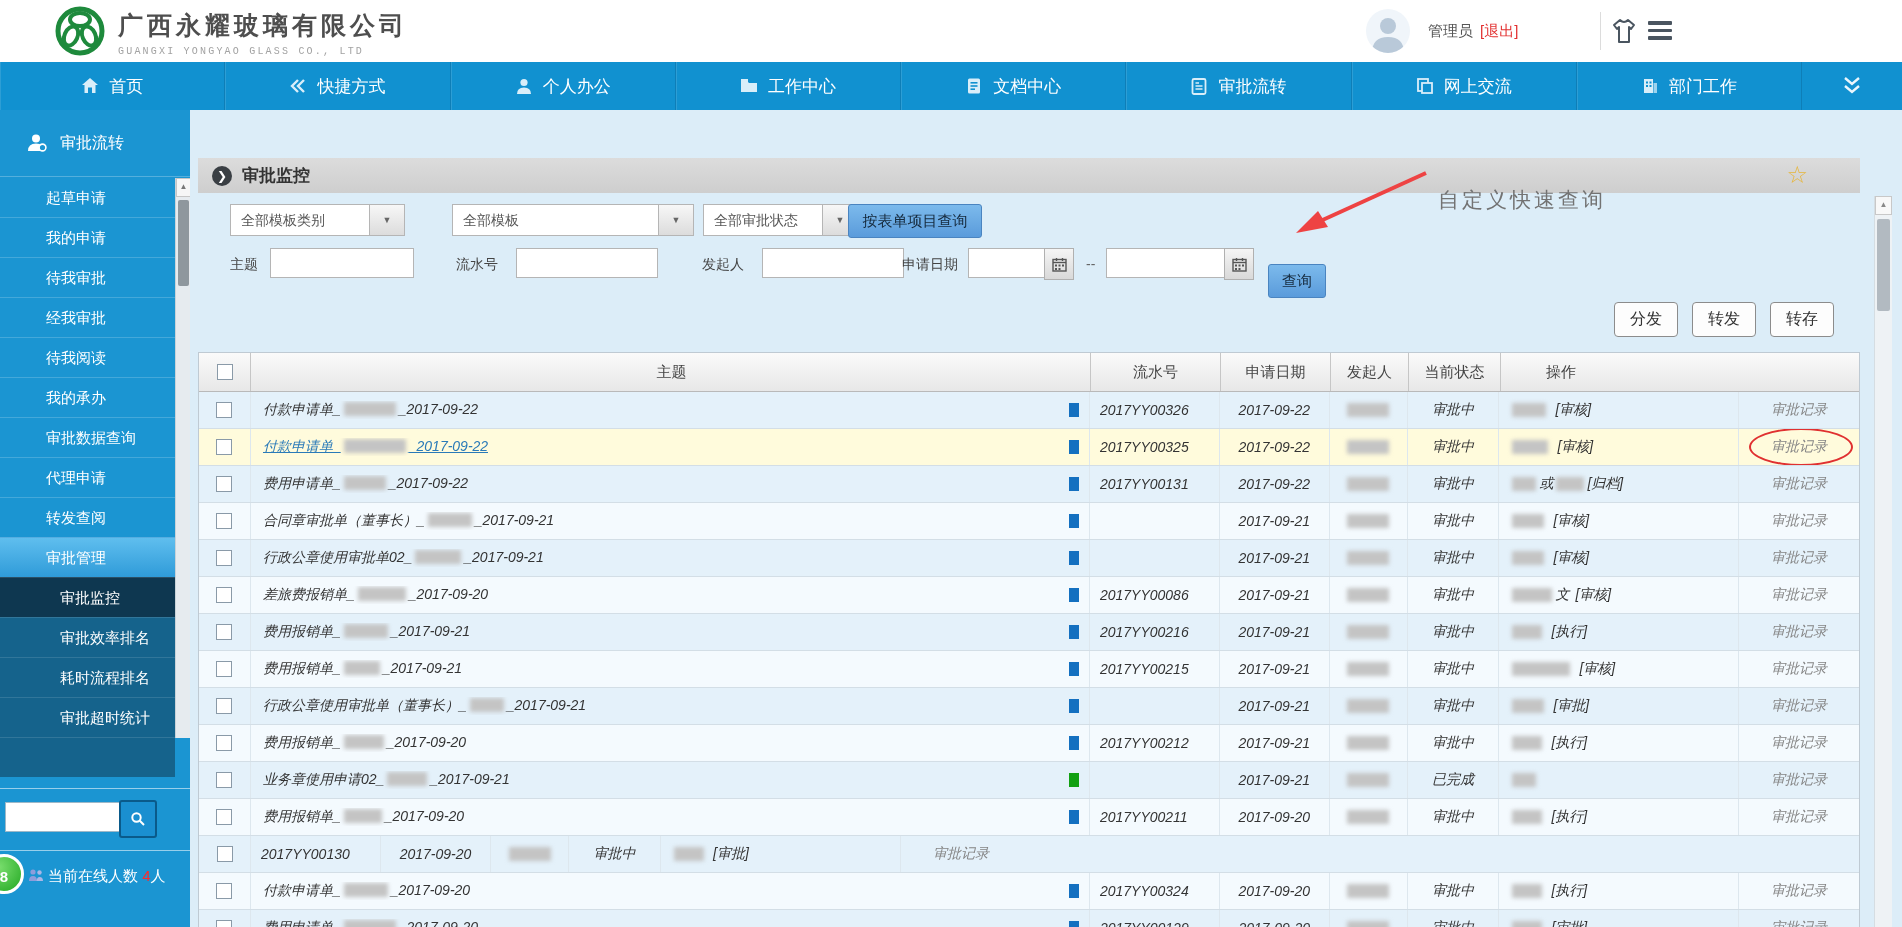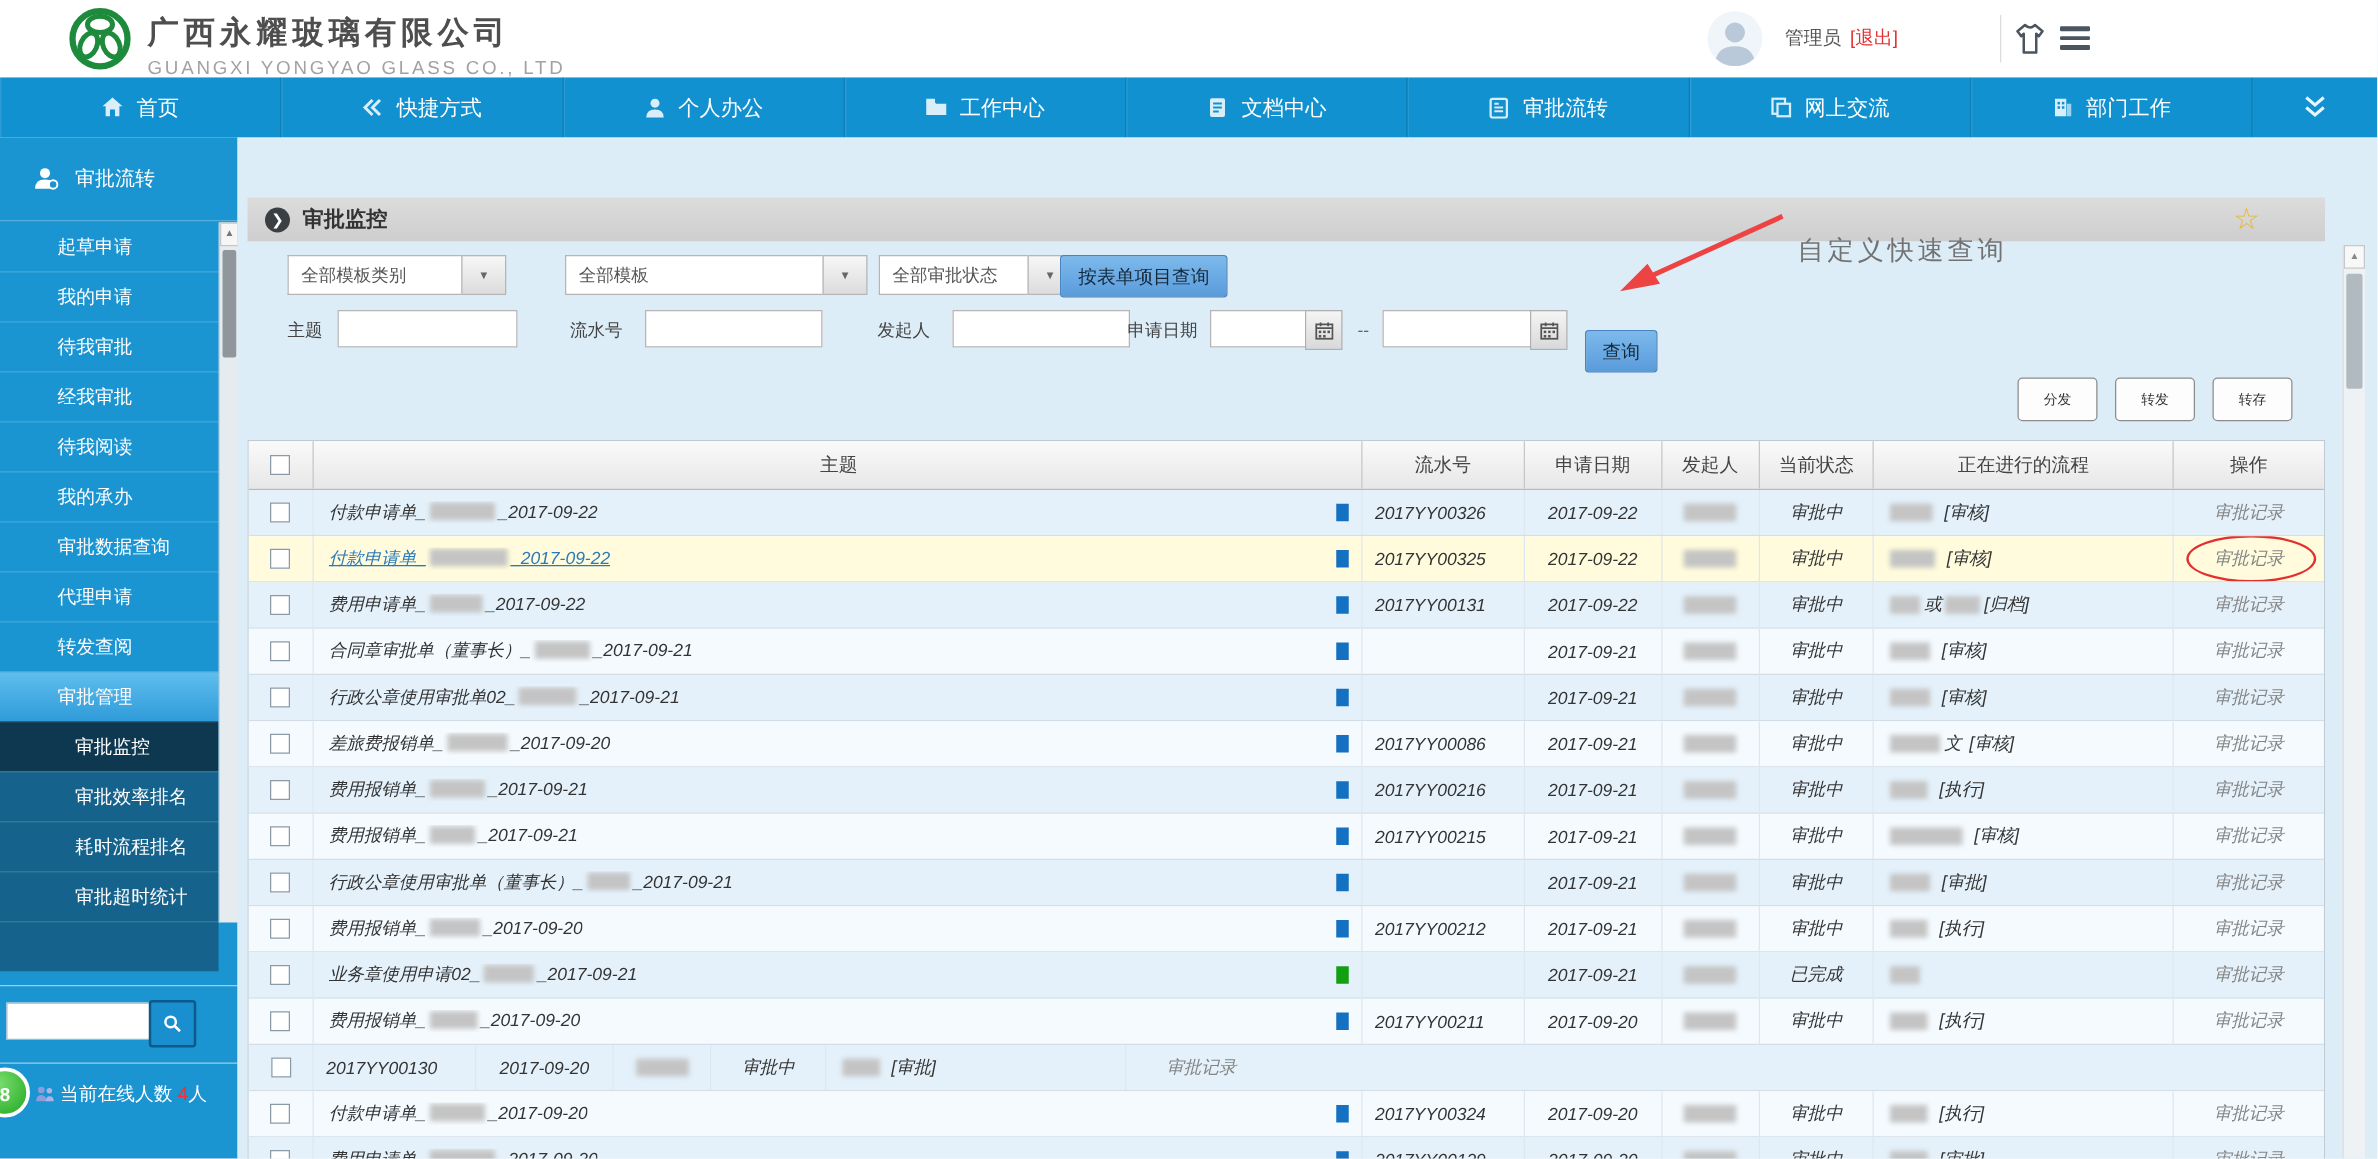--- a/index.html
+++ b/index.html
@@ -3,21 +3,21 @@
 <meta charset="utf-8">
 <style>
   html,body{margin:0;padding:0;background:#fff;}
   .page{position:relative;width:1902px;height:927px;overflow:hidden;background:#d9ecf8;
         font-family:"Liberation Sans","DejaVu Sans",sans-serif;color:#333;}
   
   .topbar{position:absolute;left:0;top:0;width:1902px;height:62px;background:#fff;border-bottom:1px solid #e3e3e3;}
   .logo{position:absolute;left:54px;top:5px;width:52px;height:52px;}
   .co-block{position:absolute;left:118px;top:9px;}
   .co-cn{font-size:25px;font-weight:bold;color:#4e4e4e;letter-spacing:4px;}
-  .co-en{font-size:15px;color:#a2a2a2;letter-spacing:2.2px;margin-top:4px;}
+  .co-en{font-size:10px;color:#a2a2a2;letter-spacing:2.2px;margin-top:4px;font-family:Liberation Mono, monospace;}
   .avatar{position:absolute;left:1366px;top:9px;width:44px;height:44px;border-radius:50%;background:#f0f5fa;overflow:hidden;}
   .user-name{position:absolute;left:1428px;top:0;height:62px;line-height:62px;font-size:15px;color:#555;}
   .logout{position:absolute;left:1480px;top:0;height:62px;line-height:62px;font-size:15px;color:#e23030;cursor:pointer;}
   .top-div{position:absolute;left:1600px;top:12px;height:38px;border-left:1px solid #dcdcdc;}
   .shirt{position:absolute;left:1610px;top:17px;}
   .burger{position:absolute;left:1648px;top:21px;width:24px;}
   .burger div{height:3.5px;background:#4a5560;margin-bottom:4px;border-radius:1px;}
   
   .mainnav{position:absolute;left:0;top:62px;width:1902px;height:48px;background:#1191d0;display:flex;}
   .nitem{flex:1;display:flex;align-items:center;justify-content:center;gap:10px;color:#fff;font-size:17px;
@@ -66,21 +66,21 @@
             font-size:15px;display:flex;align-items:center;justify-content:center;cursor:pointer;}
   .flabel{position:absolute;font-size:14px;color:#444;line-height:32px;}
   .finput{position:absolute;height:28px;border:1px solid #b5b5b5;background:#fff;font-size:13px;padding:0 6px;}
   .calbtn{position:absolute;width:30px;height:32px;background:linear-gradient(#f5f5f5,#d9d9d9);border:1px solid #b0b0b0;
           box-sizing:border-box;display:flex;align-items:center;justify-content:center;cursor:pointer;}
   .dashes{position:absolute;font-size:14px;color:#666;line-height:32px;}
   .annot-text{position:absolute;left:1248px;top:76px;font-size:21px;color:#737373;letter-spacing:3px;}
   .annot-svg{position:absolute;left:1098px;top:55px;}
   
   .acts{position:absolute;top:192px;left:1424px;display:flex;gap:14px;}
-  .act{width:62px;height:33px;background:#fdfdfd;border:1px solid #8c8c8c;border-radius:4px;font-size:11px;color:#333;
+  .act{width:62px;height:33px;background:#fdfdfd;border:1px solid #8c8c8c;border-radius:4px;font-size:16px;color:#333;
        display:flex;align-items:center;justify-content:center;cursor:pointer;}
   
   .tbl{position:absolute;left:8px;top:242px;width:1662px;border:1px solid #bfcad3;box-sizing:border-box;background:#fff;}
   .thead{display:flex;height:38px;background:linear-gradient(#fafafa,#e7e7e7);border-bottom:1px solid #b9b9b9;}
   .th{font-size:15px;color:#444;display:flex;align-items:center;justify-content:center;border-right:1px solid #c6c6c6;box-sizing:border-box;}
   .trow{display:flex;height:36px;border-bottom:1px solid #d3dee6;background:#f4fafe;font-style:italic;}
   .trow:nth-child(odd){background:#e4f1fa;}
   .trow.sel{background:#fffbdc;}
   .tc{font-size:14px;color:#333;display:flex;align-items:center;border-right:1px solid #dde7ee;box-sizing:border-box;overflow:hidden;}
   .c-cb{width:52px;justify-content:center;}
@@ -407,21 +407,20 @@
     <div class="tbl">
       <div class="thead">
         <div class="th c-cb">
             <span class="cb"></span>
           </div>
         <div class="th c-subj" style="justify-content:center">主题</div>
         <div class="th c-serial" style="justify-content:center;padding-left:0">流水号</div>
         <div class="th c-date">申请日期</div>
         <div class="th c-init">发起人</div>
         <div class="th c-status">当前状态</div>
-        <div class="th c-flow" style="justify-content:center;padding-left:0">正在进行的流程</div>
         <div class="th c-op">操作</div>
       </div>
       <div class="tbody">
 
           <div class="trow">
             <div class="tc c-cb">
               <span class="cb"></span>
             </div>
             <div class="tc c-subj">
               <span class="subj"><span>付款申请单_</span><span class="blur" style="width: 52px;"></span><span>_2017-09-22</span></span>

